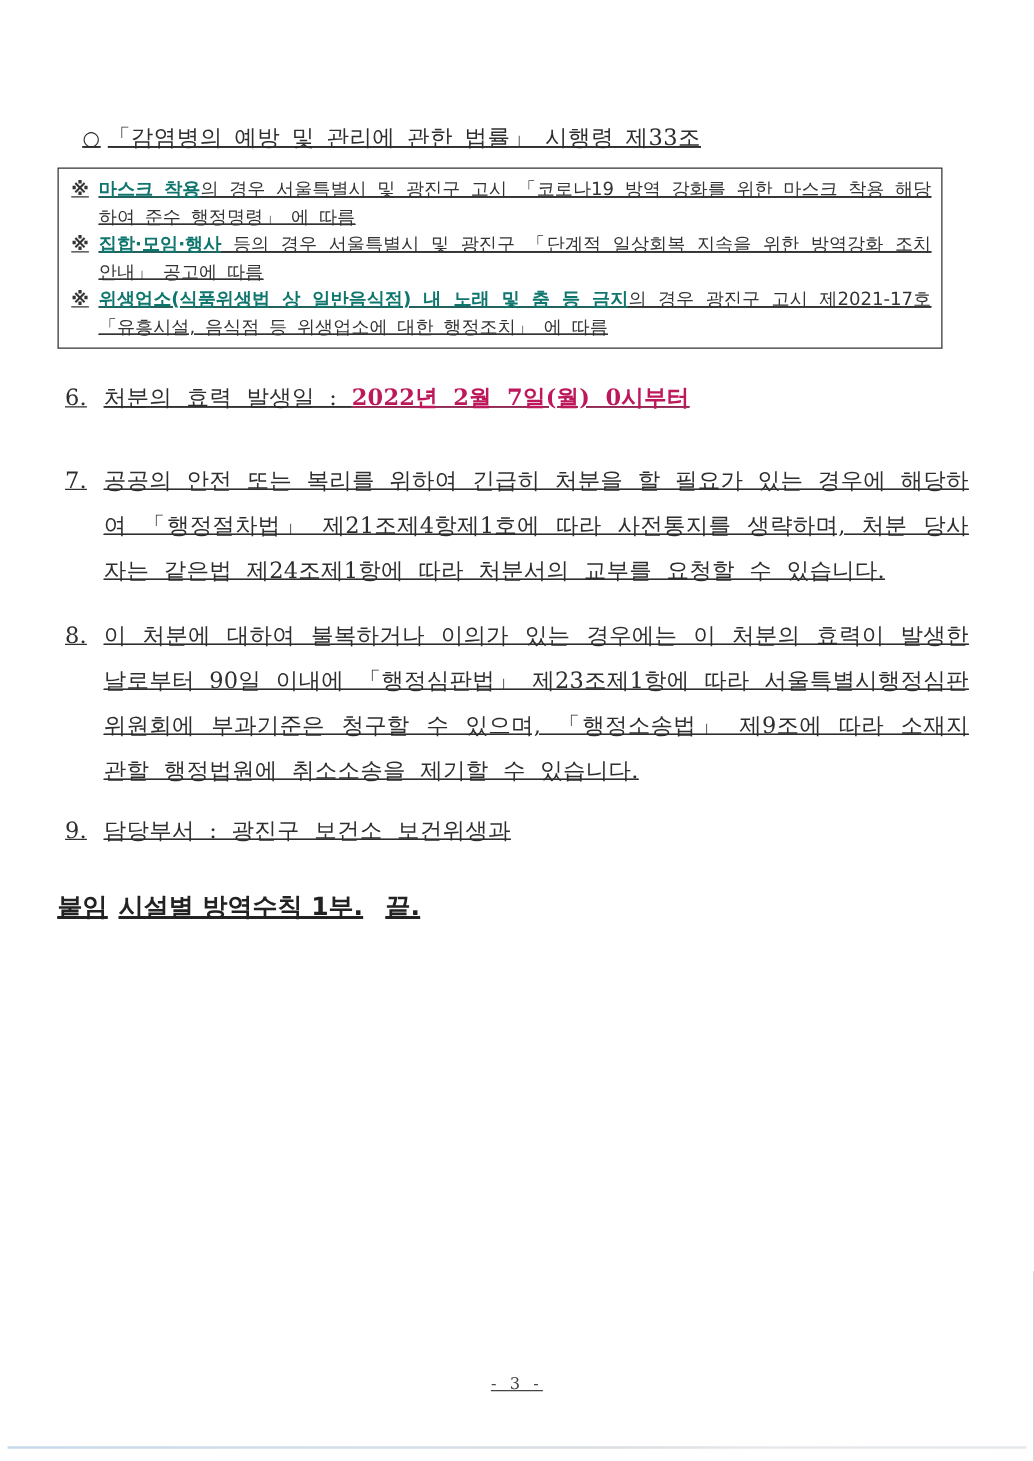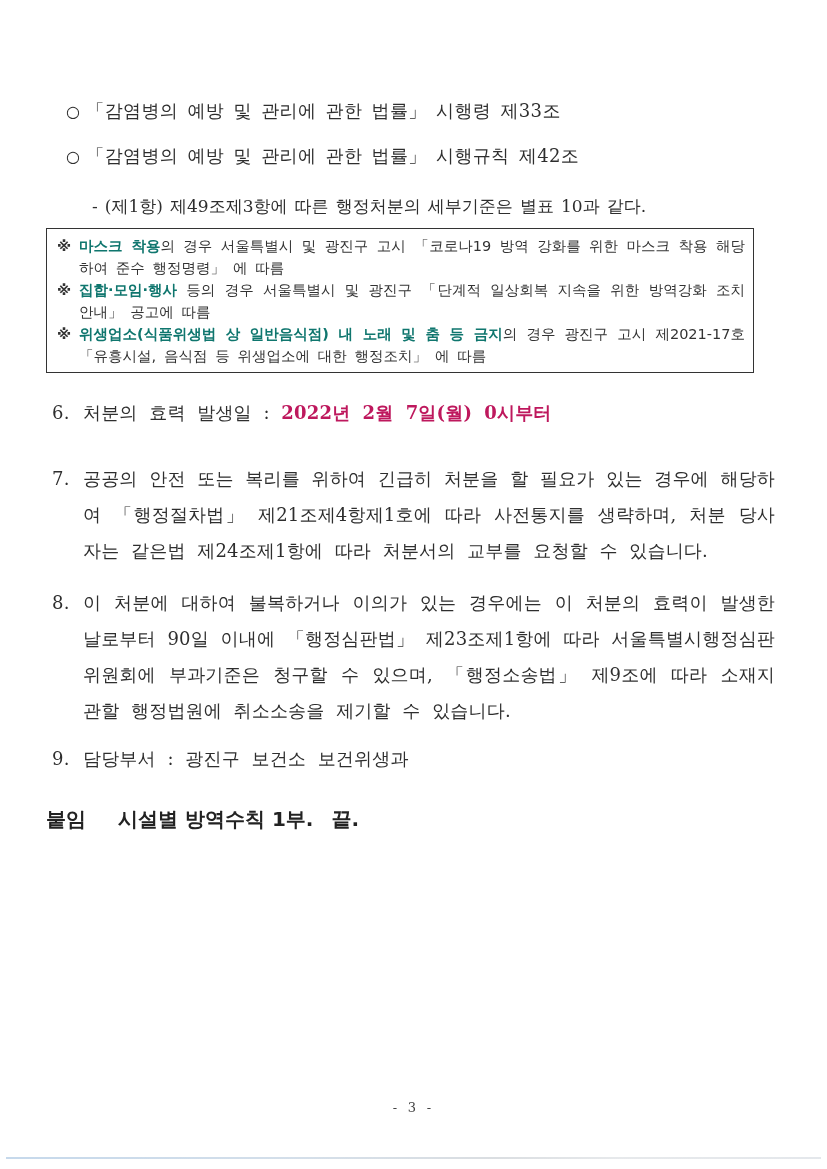--- a/index.html
+++ b/index.html
@@ -1,15 +1,15 @@
 <!DOCTYPE html>
 <html lang="ko"><head>
 <meta charset="utf-8">
 <style>
-  * { margin:0; padding:0; box-sizing:border-box; }
+  * { margin:0; padding:0; box-sizing:border-box;text-decoration:underline; }
   html,body { background:#9a9a9a; }
   .page {
     position:relative;
     width:827px; height:1169px;
     margin:0 auto;
     background:#ffffff;
     font-family:"DejaVu Serif","Liberation Serif",serif;
     color:#2e2e2e;
     overflow:hidden;
   }
@@ -66,21 +66,21 @@
 
   
   .attachment {
     margin-top:32px;
     margin-left:0px;
     font-family:"DejaVu Sans","Liberation Sans",sans-serif;
     font-weight:bold;
     font-size:20px; line-height:28px;
     color:#222;
   }
-  .attachment .att-label { margin-right:32px; }
+  .attachment .att-label { margin-right:9px; }
   .attachment .att-end { margin-left:18px; }
 
   
   .page-number {
     position:absolute;
     left:0; right:0; top:1100px;
     text-align:center;
     font-size:13px;
     color:#444;
     letter-spacing:0.25em;
@@ -98,26 +98,20 @@
 
 <div class="page">
   <div class="content">
 
     <div class="law-group">
       <div class="law-title">
         <span class="circle">○</span><span>「감염병의 예방 및 관리에 관한 법률」 시행령 제33조</span>
       </div>
     </div>
 
-    <div class="law-group">
-      <div class="law-title">
-        <span class="circle">○</span><span>「감염병의 예방 및 관리에 관한 법률」 시행규칙 제42조</span>
-      </div>
-      <div class="law-sub">- (제1항) 제49조제3항에 따른 행정처분의 세부기준은 별표 10과 같다.</div>
-    </div>
 
     <div class="notes-box">
       <div class="note">
         <span class="marker">※</span><span class="note-bold">마스크 착용</span><span>의 경우 서울특별시 및 광진구 고시 「코로나19 방역 강화를 위한 마스크 착용 해당하여 준수 행정명령」 에 따름</span>
       </div>
       <div class="note">
         <span class="marker">※</span><span class="note-bold">집합·모임·행사</span><span> 등의 경우 서울특별시 및 광진구 「단계적 일상회복 지속을 위한 방역강화 조치 안내」 공고에 따름</span>
       </div>
       <div class="note">
         <span class="marker">※</span><span class="note-bold">위생업소(식품위생법 상 일반음식점) 내 노래 및 춤 등 금지</span><span>의 경우 광진구 고시 제2021-17호 「유흥시설, 음식점 등 위생업소에 대한 행정조치」 에 따름</span>

